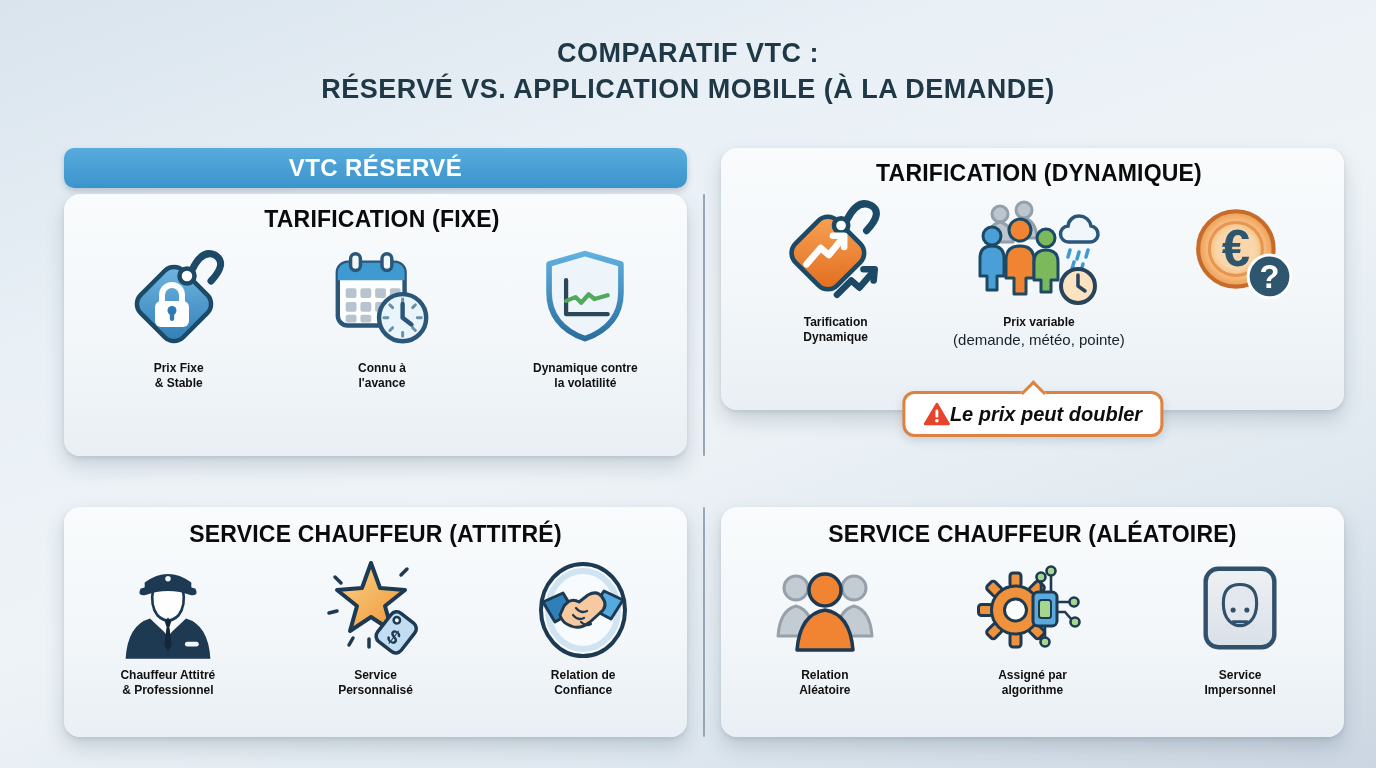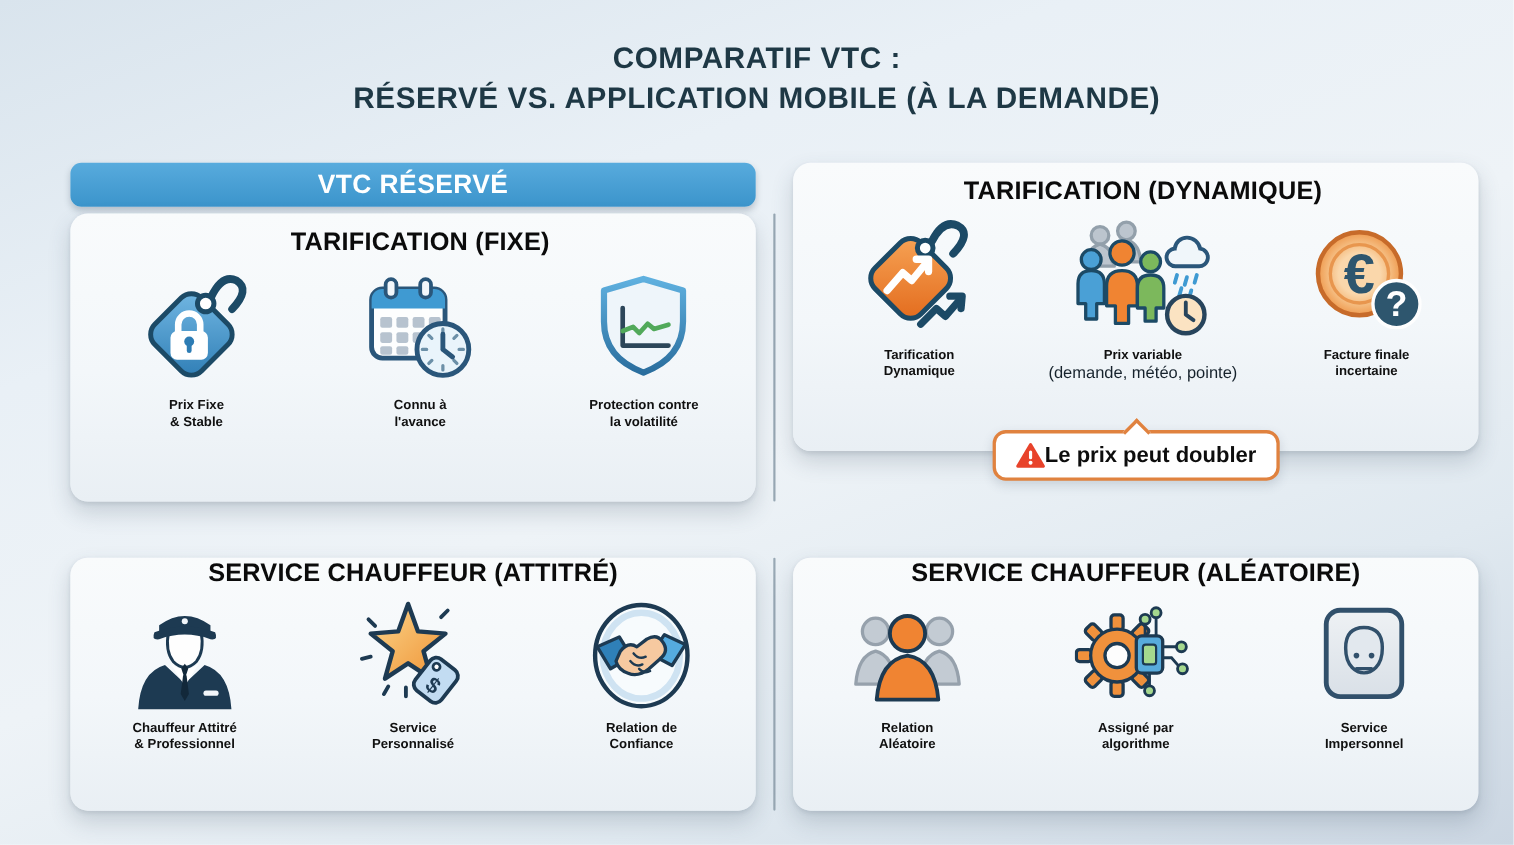--- a/index.html
+++ b/index.html
@@ -16,37 +16,37 @@
   #row2 { top:507px; }
   .col-header { height:40px; border-radius:10px; display:flex; align-items:center; justify-content:center;
     color:#fff; font-size:24px; font-weight:bold; letter-spacing:.4px; margin-bottom:6px;
     box-shadow:0 3px 6px rgba(50,70,90,.25); }
   .col-header.blue   { background:linear-gradient(180deg,#58abdd,#3b94cb); }
   .col-header.orange { background:linear-gradient(180deg,#f18a3c,#e9731f); }
   .card { background:linear-gradient(180deg,#f9fbfc 0%,#f3f7fa 55%,#e9eff4 100%);
     border-radius:16px; position:relative;
     box-shadow:0 10px 20px rgba(54,74,94,.20), 0 2px 4px rgba(54,74,94,.12); }
   .card.r1 { height:262px; padding-top:12px;padding-left:13px; }
-  .card.r2 { height:230px; }
+  .card.r2 { height:230px; padding-top:14px; }
   .section-title { text-align:center; font-size:23px; font-weight:bold; color:#0b0b0b; letter-spacing:.2px; }
   .items { display:flex; justify-content:space-evenly; align-items:flex-start; margin-top:4px; }
   .item { display:flex; flex-direction:column; align-items:center; flex:1; }
   .icon-box { height:124px; display:flex; align-items:center; justify-content:center; }
   .card.r2 .icon-box { height:116px; }
   .item-label { white-space:pre-line; text-align:center; font-size:12px; font-weight:bold;
     color:#101010; line-height:1.28; }
   .item-sub { font-size:15px; color:#16222c; margin-top:1px; text-align:center; }
   .divider-cell { display:flex; justify-content:center; }
   .vline { width:2px; background:#98a8b4; border-radius:1px; }
   .r1line { margin-top:46px; height:262px; }
   .r2line { height:230px; }
   .warning { position:absolute; left:50%; top:243px; transform:translateX(-50%);
     background:#fff; border:3px solid #e0823f; border-radius:12px;
     display:flex; align-items:center; padding:7px 18px;
-    box-shadow:0 4px 10px rgba(60,80,100,.18); z-index:6; white-space:nowrap; }
+    box-shadow:0 4px 10px rgba(60,80,100,.18); z-index:6; white-space:nowrap;font-style:italic; }
   .warning::before { content:""; position:absolute; top:-10px; left:50%; width:15px; height:15px;
     margin-left:-8px; background:#fff; border-left:3px solid #e0823f; border-top:3px solid #e0823f;
     transform:rotate(45deg); }
   .warning-text { font-size:20px; font-weight:bold; color:#0d0d0d; }
 </style>
 </head>
 <body>
 
 <div class="title">
   <div>COMPARATIF VTC :</div>
@@ -119,21 +119,21 @@
                   <linearGradient id="gSh" x1="0" y1="0" x2="0" y2="1">
                     <stop offset="0" stop-color="#5fb0df"></stop>
                     <stop offset="1" stop-color="#2a6e9e"></stop>
                   </linearGradient>
                 </defs>
               <path d="M55 7 L93 18 V48 Q93 83 55 97 Q17 83 17 48 V18 Z" fill="#eef5fa" stroke="url(#gSh)" stroke-width="6" stroke-linejoin="round"></path>
               <path d="M35 35 V71 H79" fill="none" stroke="#2c4659" stroke-width="4.5" stroke-linecap="round" stroke-linejoin="round"></path>
               <polyline points="35,57 45,53 51,59 59,50 65,55 79,51" fill="none" stroke="#51a95a" stroke-width="4.5" stroke-linecap="round" stroke-linejoin="round"></polyline>
             </svg>
           </div>
-          <div class="item-label">Protection contre
+          <div class="item-label">Dynamique contre
 la volatilité</div>
         </div>
 
       </div>
     </div>
   </div>
 
   <div class="divider-cell">
     <div class="vline r1line"></div>
   </div>
@@ -202,22 +202,20 @@
                     <stop offset="1" stop-color="#ef9b50"></stop>
                   </radialGradient>
                 </defs>
               <circle cx="46" cy="46" r="37" fill="url(#gE)" stroke="#c76b2a" stroke-width="4"></circle>
               <circle cx="46" cy="46" r="26" fill="none" stroke="#e8964e" stroke-width="3"></circle>
               <text x="46" y="63" font-size="50" font-weight="bold" fill="#2e566e" text-anchor="middle">€</text>
               <circle cx="79" cy="73" r="21" fill="#2e566e" stroke="#fefefe" stroke-width="3"></circle>
               <text x="79" y="84" font-size="32" font-weight="bold" fill="#fff" text-anchor="middle">?</text>
             </svg>
           </div>
-          <div class="item-label">Facture finale
-incertaine</div>
         </div>
 
       </div>
 
       <div class="warning">
         <svg width="27" height="26" viewBox="0 0 30 28">
           <path d="M15 3 L28 25 H2 Z" fill="#e8432b" stroke="#e8432b" stroke-width="3" stroke-linejoin="round"></path>
           <rect x="13.4" y="9" width="3.2" height="9" rx="1.6" fill="#fff"></rect>
           <circle cx="15" cy="21.5" r="2" fill="#fff"></circle>
         </svg>

